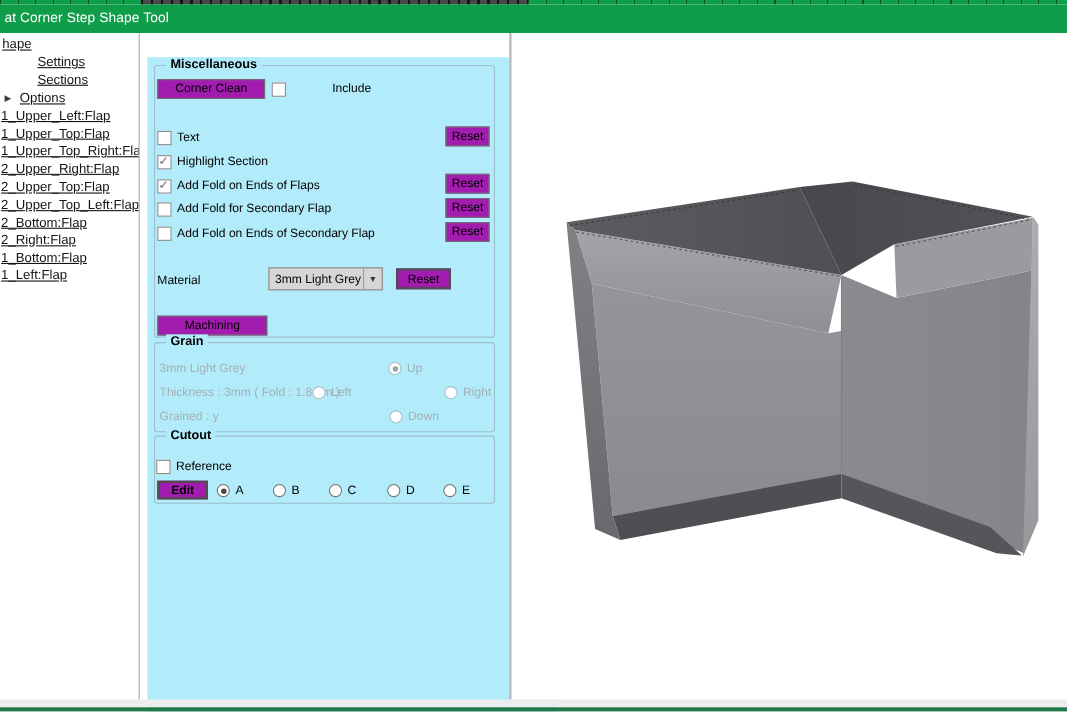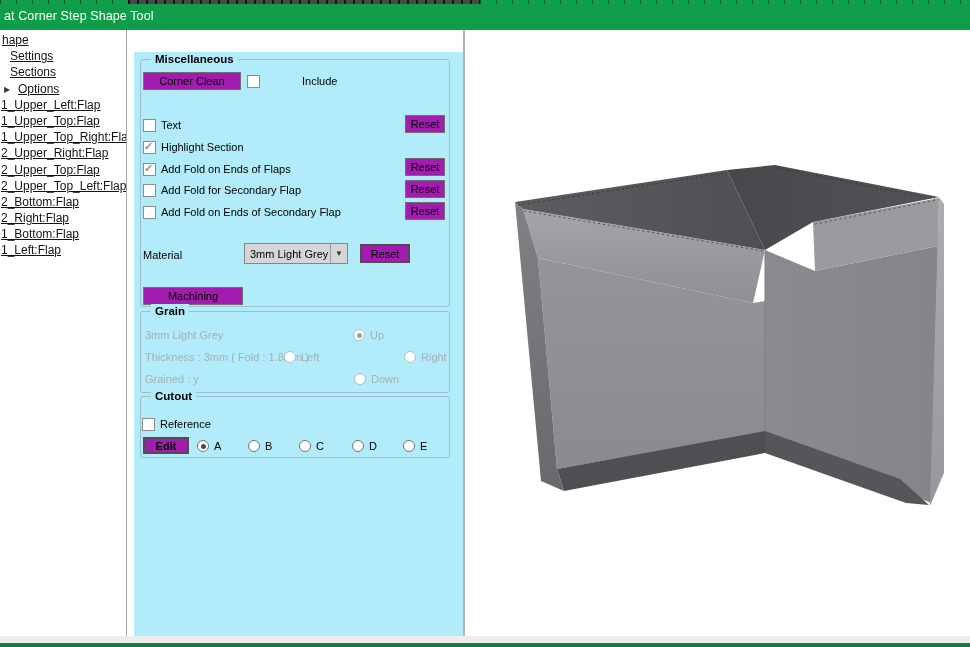--- a/index.html
+++ b/index.html
@@ -13,21 +13,21 @@
      background-image:repeating-linear-gradient(90deg,#161617 0 2px,transparent 2px 9px);}
   
   .titlebar{position:absolute;left:0;top:4px;width:970px;height:26px;background:var(--green);padding-left:39px;}
   .titlebar .title{position:absolute;left:4px;top:5px;font-size:12.5px;color:#fff;letter-spacing:.1px;}
   .maxbtn{position:absolute;right:14px;top:8px;width:8px;height:8px;border:2px solid #fff;background:transparent;}
   
   .tree{position:absolute;left:0;top:30px;width:127px;height:606px;background:#fff;
         border-right:1px solid #a7a7a7;padding-top:2px;box-sizing:border-box;
         font-size:12px;color:#141414;white-space:nowrap;overflow:hidden;text-decoration:underline;}
   .trow{height:16.2px;line-height:16.2px;padding-left:2px;}
-  .trow.lvl1{padding-left:10px;}
+  .trow.lvl1{padding-left:34px;}
   .trow.optrow{padding-left:0;}
   .trow .arrow{display:inline-block;width:14px;padding-left:4px;font-size:8px;color:#3d3d3d;vertical-align:1px;}
   .trow.flap{padding-left:1px;}
   
   .panel{position:absolute;left:134px;top:33px;width:372px;height:603px;background:var(--cyan);margin-top:19px;}
   .gbox{position:absolute;border:1px solid #9dbecb;border-radius:3px;box-sizing:border-box;}
   .gtitle{position:absolute;top:-8px;left:10px;background:var(--cyan);padding:0 4px;
           font-size:11.5px;font-weight:bold;color:#000;line-height:14px;}
   .btn{position:absolute;background:#a21caf;border:1px solid #6f6f6f;font-size:11px;color:#000;
        display:flex;align-items:center;justify-content:center;box-sizing:border-box;cursor:default;}

